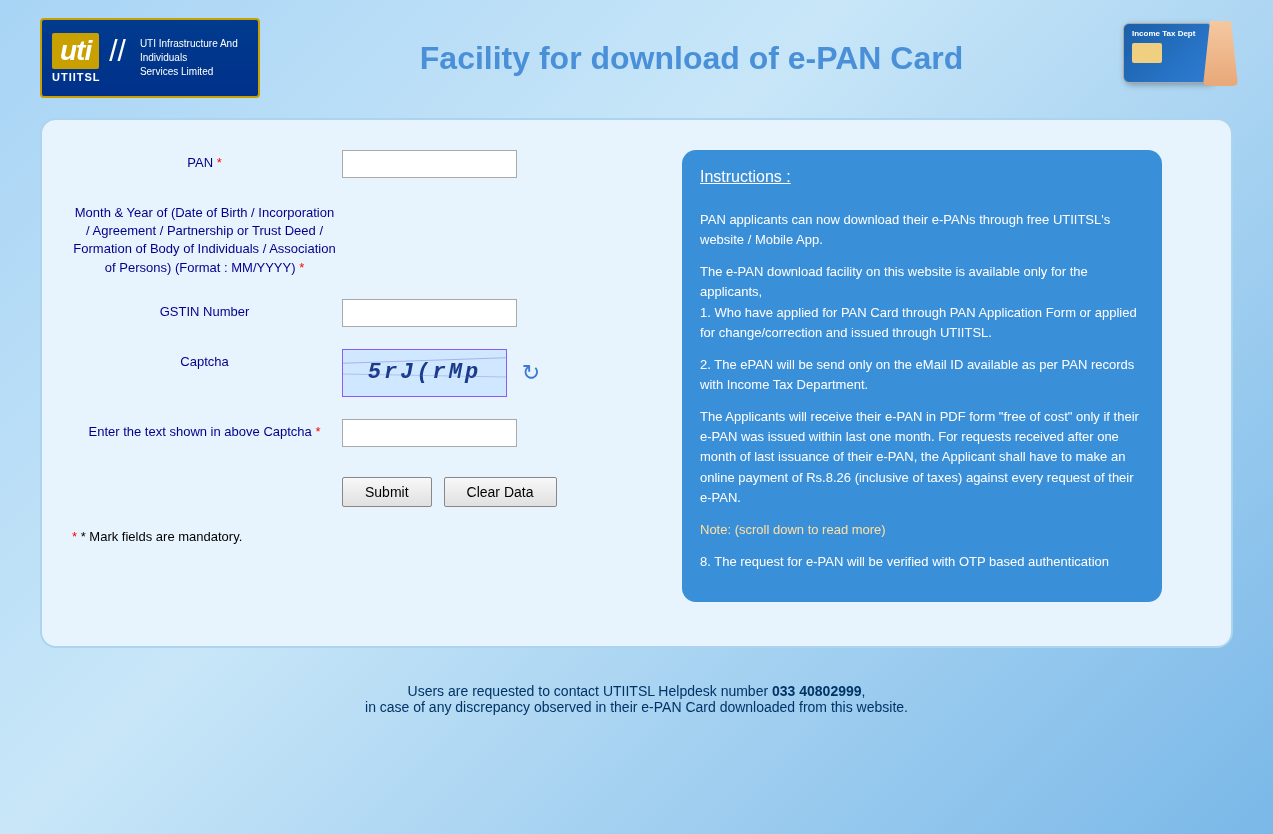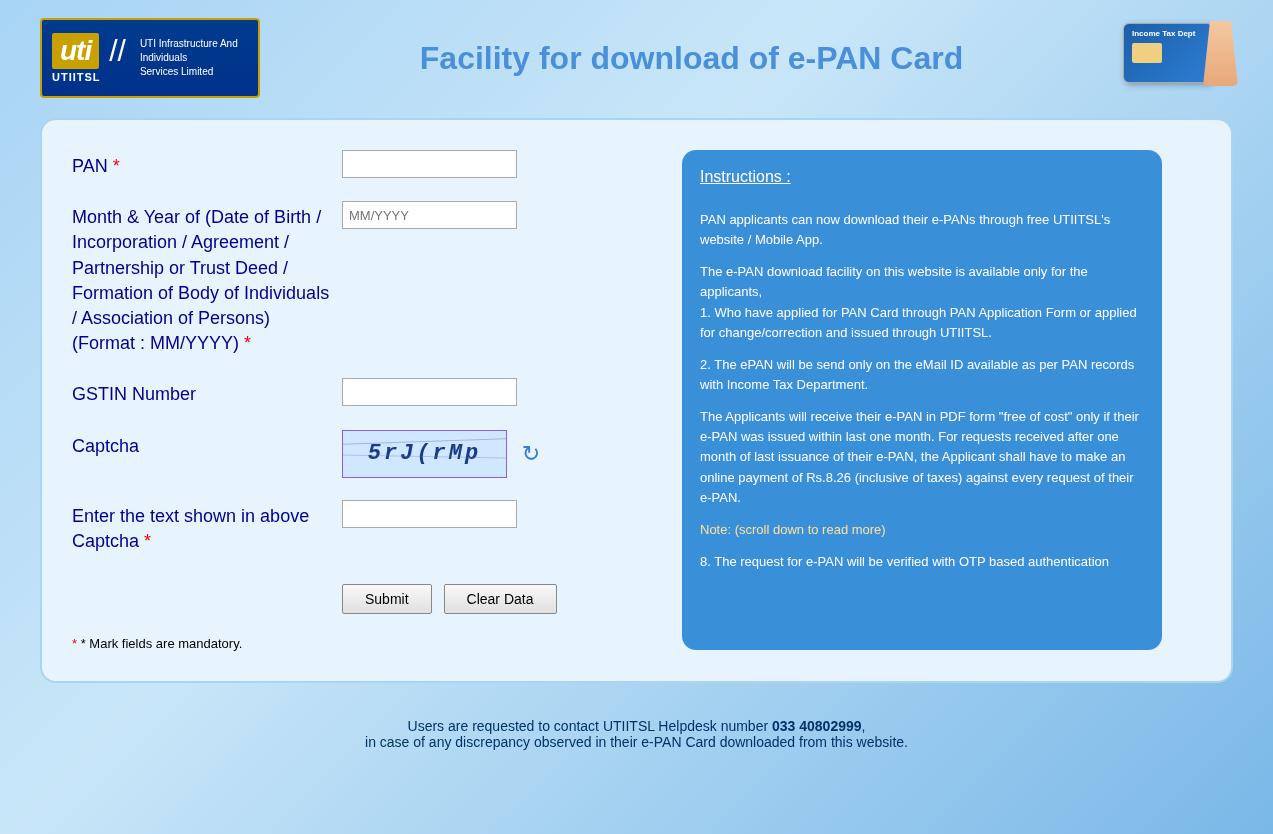--- a/index.html
+++ b/index.html
@@ -106,26 +106,27 @@
     }
 
     .form-row {
       display: flex;
       align-items: flex-start;
       margin-bottom: 22px;
     }
 
     .form-label {
       color: #00008b;
-      font-size: 18px;
+      font-size: 13px;
       min-width: 270px;
       max-width: 270px;
       padding-right: 5px;
       line-height: 1.4;
       padding-top: 4px;
+      text-align: center;
     }
 
     .required {
       color: red;
     }
 
     .form-input {
       border: 1px solid #aaa;
       padding: 4px 6px;
       font-size: 13px;
@@ -334,21 +335,20 @@
         <div class="form-label">
           <span>PAN</span> <span class="required">*</span>
         </div>
         <input class="form-input" type="text" value="" style="">
       </div>
 
       <div class="form-row">
         <div class="form-label">
           <span>Month &amp; Year of (Date of Birth / Incorporation / Agreement / Partnership or Trust Deed / Formation of Body of Individuals / Association of Persons) (Format : MM/YYYY)</span> <span class="required">*</span>
         </div>
-        <input class="form-input" type="text" placeholder="MM/YYYY" style="">
       </div>
 
       <div class="form-row">
         <div class="form-label">GSTIN Number</div>
         <input class="form-input" type="text" style="">
       </div>
 
       <div class="form-row">
         <div class="form-label">Captcha</div>
         <div class="captcha-row">

